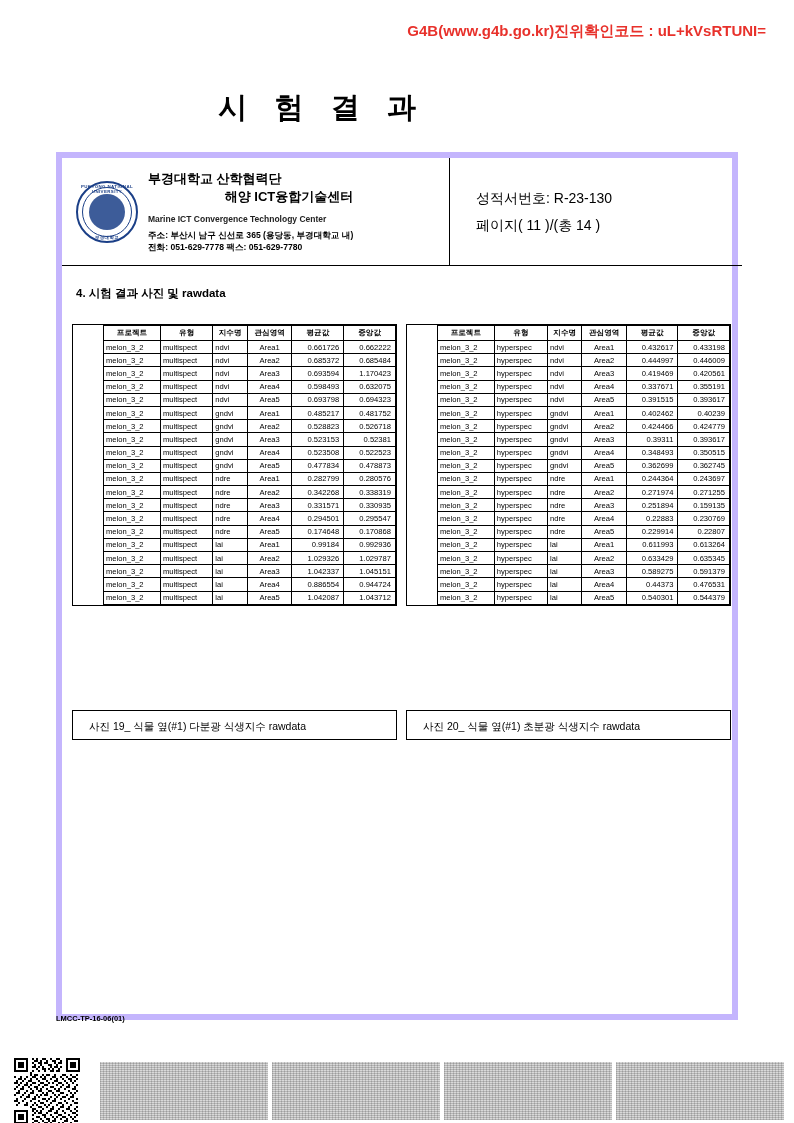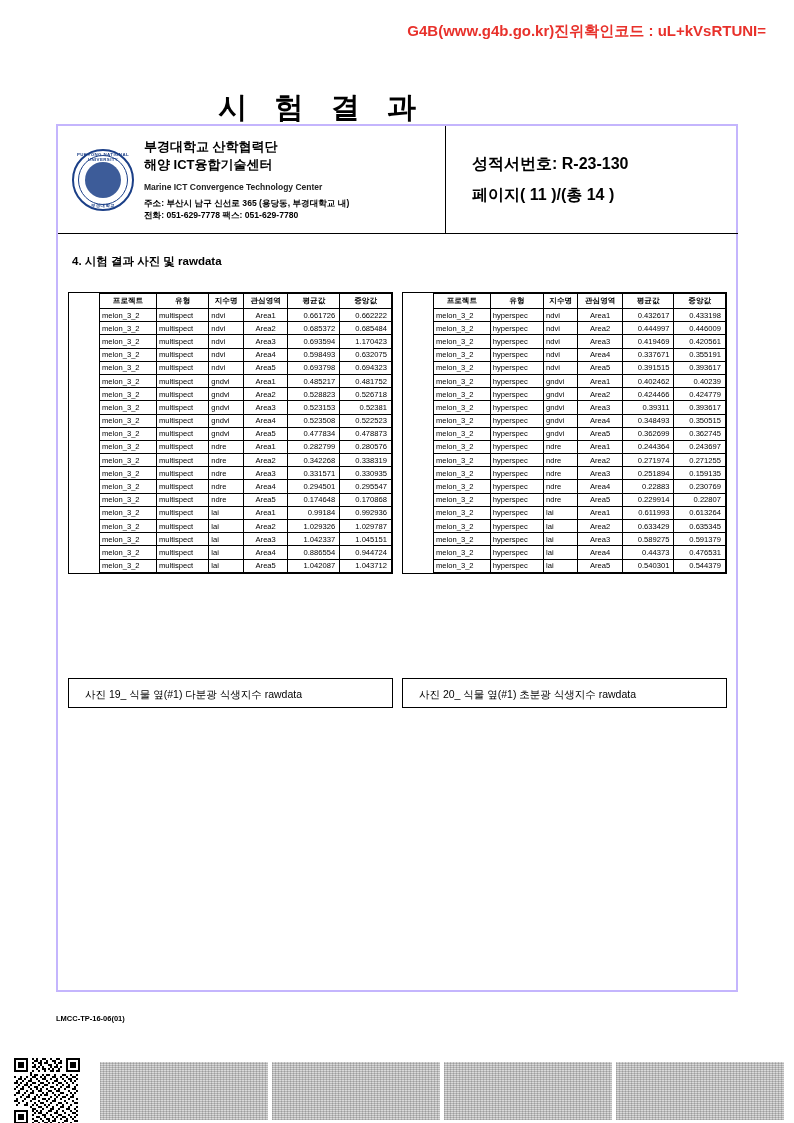--- a/index.html
+++ b/index.html
@@ -38,24 +38,24 @@
     width: 644px;
     text-align: center;
     font-size: 29px;
     font-weight: bold;
     letter-spacing: 10px;
     font-family: "Liberation Serif", serif;
   }
   .frame {
     position: absolute;
     left: 56px;
-    top: 124px;
+    top: 152px;
     width: 682px;
     height: 868px;
-    border: 2px solid #c4b5fd;
+    border: 6px solid #c4b5fd;
     box-sizing: border-box;
   }
   .header-box {
     position: absolute;
     left: 0;
     top: 0;
     width: 680px;
     height: 108px;
     border-bottom: 1px solid #000;
     box-sizing: border-box;
@@ -118,42 +118,43 @@
     line-height: 1.45;
   }
   .org1 {
     font-size: 13px;
     font-weight: bold;
   }
   .org2 {
     font-size: 13px;
     font-weight: bold;
     margin-bottom: 6px;
+    text-align: right;
   }
   .org3 {
     font-size: 8.5px;
     font-weight: bold;
     color: #222;
     margin-bottom: 3px;
   }
   .org4, .org5 {
     font-size: 8.6px;
     font-weight: bold;
   }
   .header-right {
     flex: 1;
     display: flex;
     flex-direction: column;
     justify-content: center;
     padding-left: 26px;
     line-height: 1.9;
   }
   .cert-no, .page-no {
-    font-size: 16px;
-    font-weight: bold;
+    font-size: 14px;
+    font-weight: normal;
   }
   .section-title {
     position: absolute;
     left: 14px;
     top: 128px;
     font-size: 11.5px;
     font-weight: bold;
   }
   .tables-wrap {
     position: absolute;

